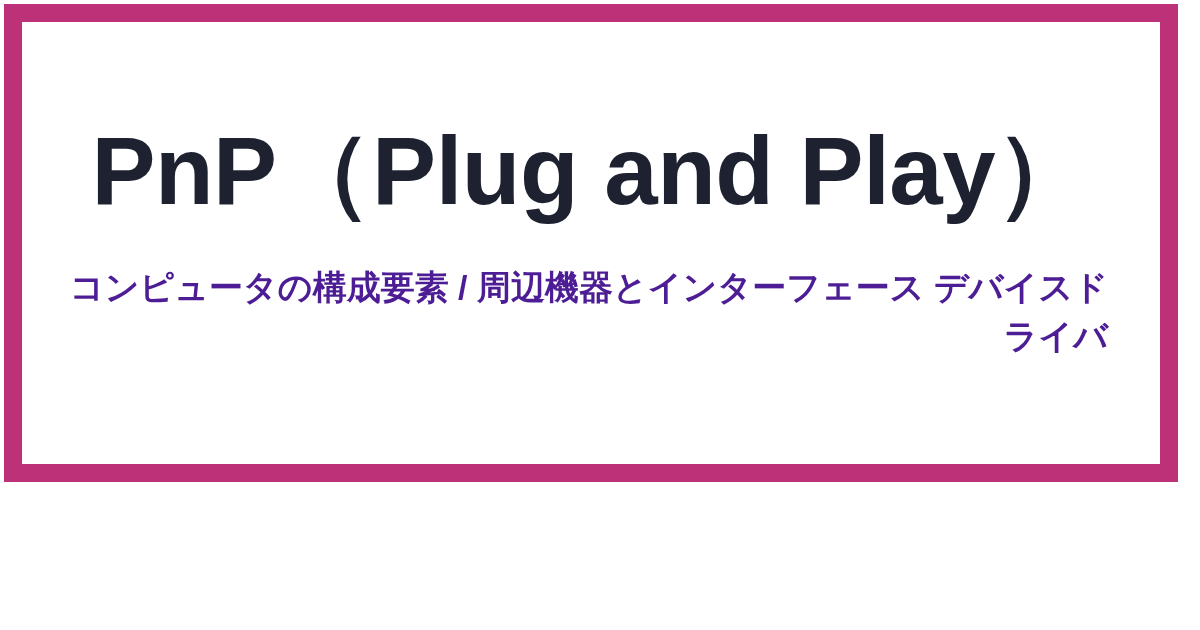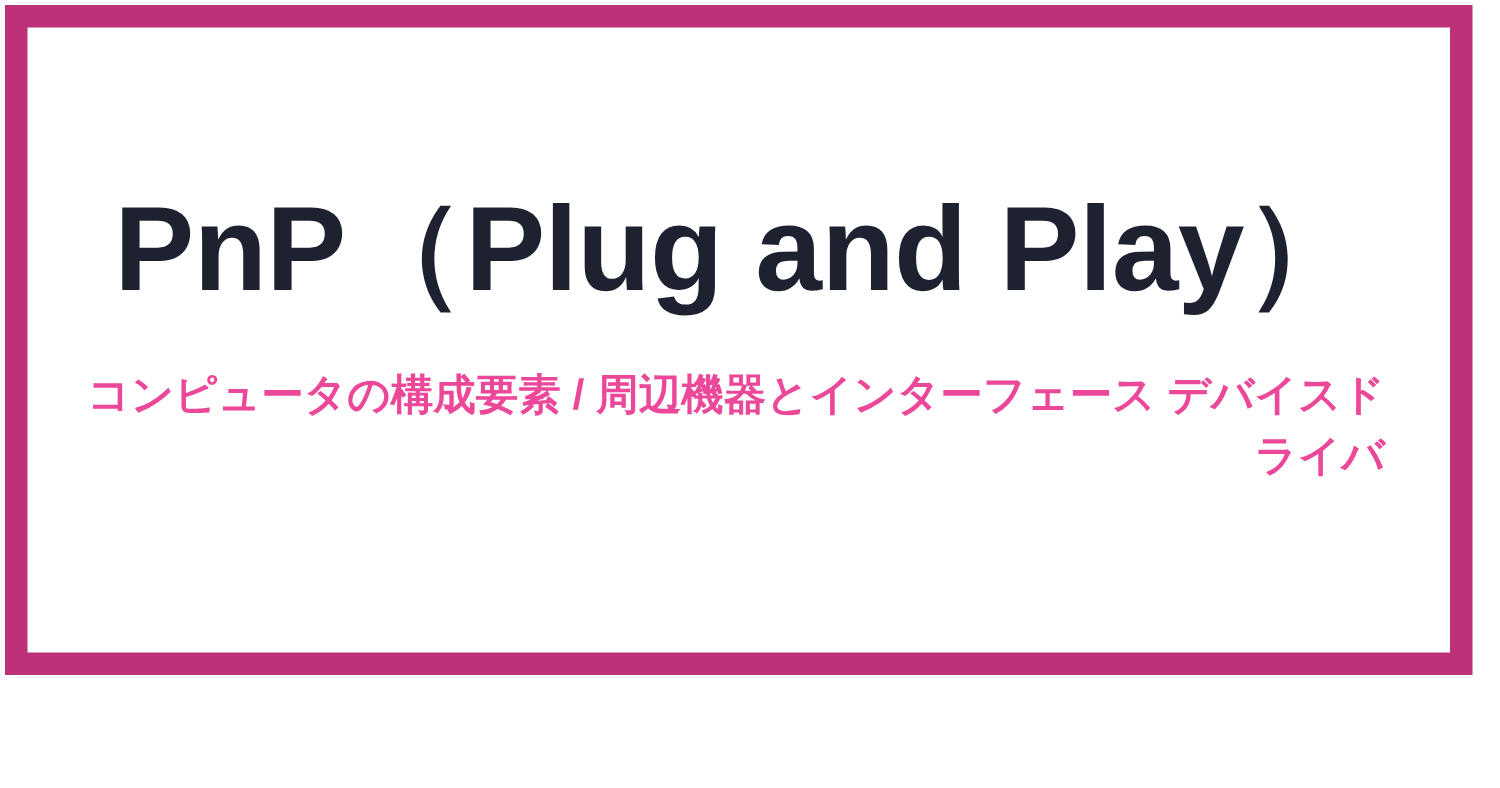--- a/index.html
+++ b/index.html
@@ -12,21 +12,21 @@
     background: #ffffff;
     font-family: "Liberation Sans", "DejaVu Sans", sans-serif;
     overflow: hidden;
   }
 
   .card {
     position: absolute;
     left: 4px;
     top: 4px;
     width: 1174px;
-    height: 536px;
+    height: 478px;
     box-sizing: border-box;
     background: #ffffff;
     border: 18px solid #bd3179;
     display: flex;
     flex-direction: column;
     justify-content: center;
     align-items: stretch;
   }
 
   .card-inner {
@@ -50,21 +50,21 @@
     word-break: break-word;
     font-family: "Liberation Sans", "DejaVu Sans", sans-serif;
   }
 
   .subtitle {
     margin: 36px 12px 12px 0;
     padding: 0;
     font-size: 34px;
     line-height: 1.42;
     font-weight: 700;
-    color: #ec4899;
+    color: #4c1d95;
     text-align: right;
     font-family: "Liberation Sans", "DejaVu Sans", sans-serif;
   }
 </style>
 </head>
 <body>
 
 <div class="card">
   <div class="card-inner">
     <h1 class="title">PnP（Plug and Play）</h1>

